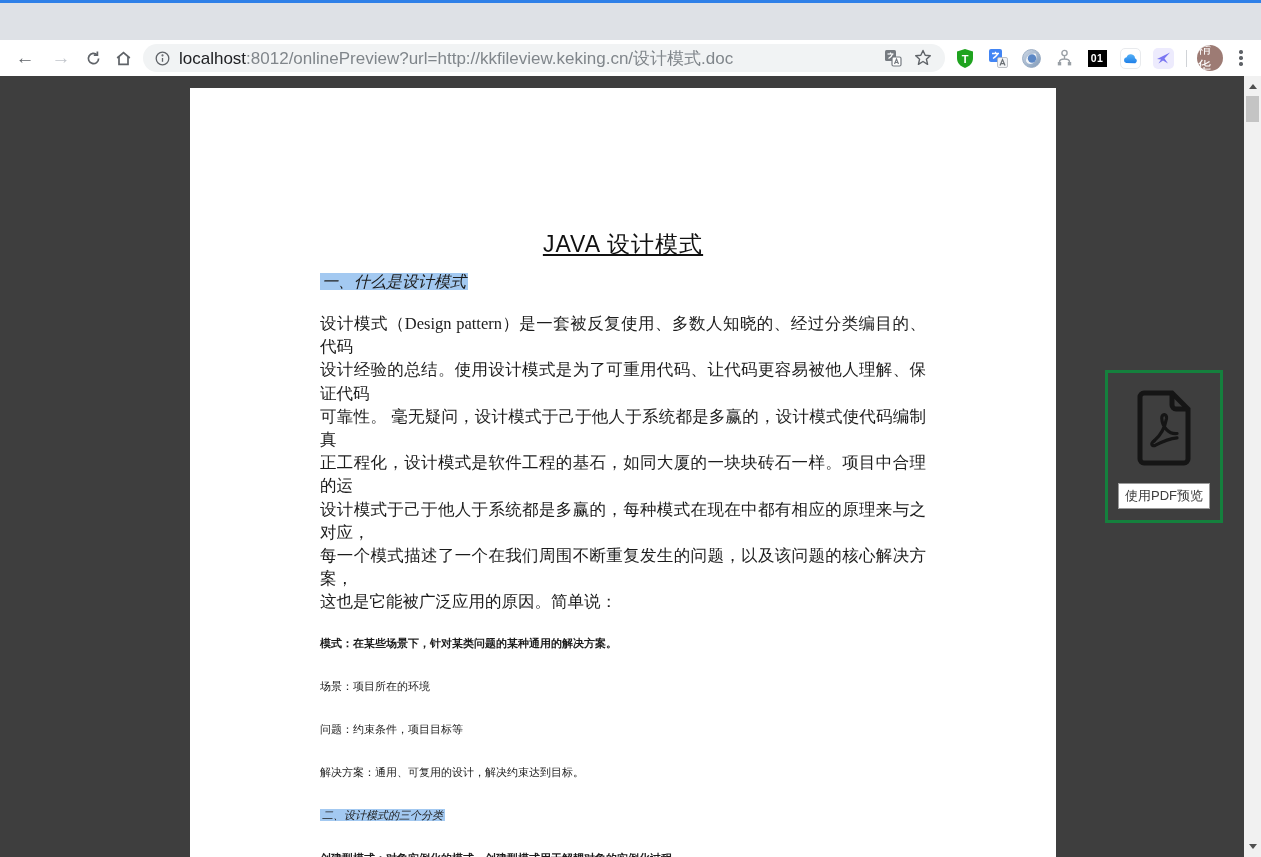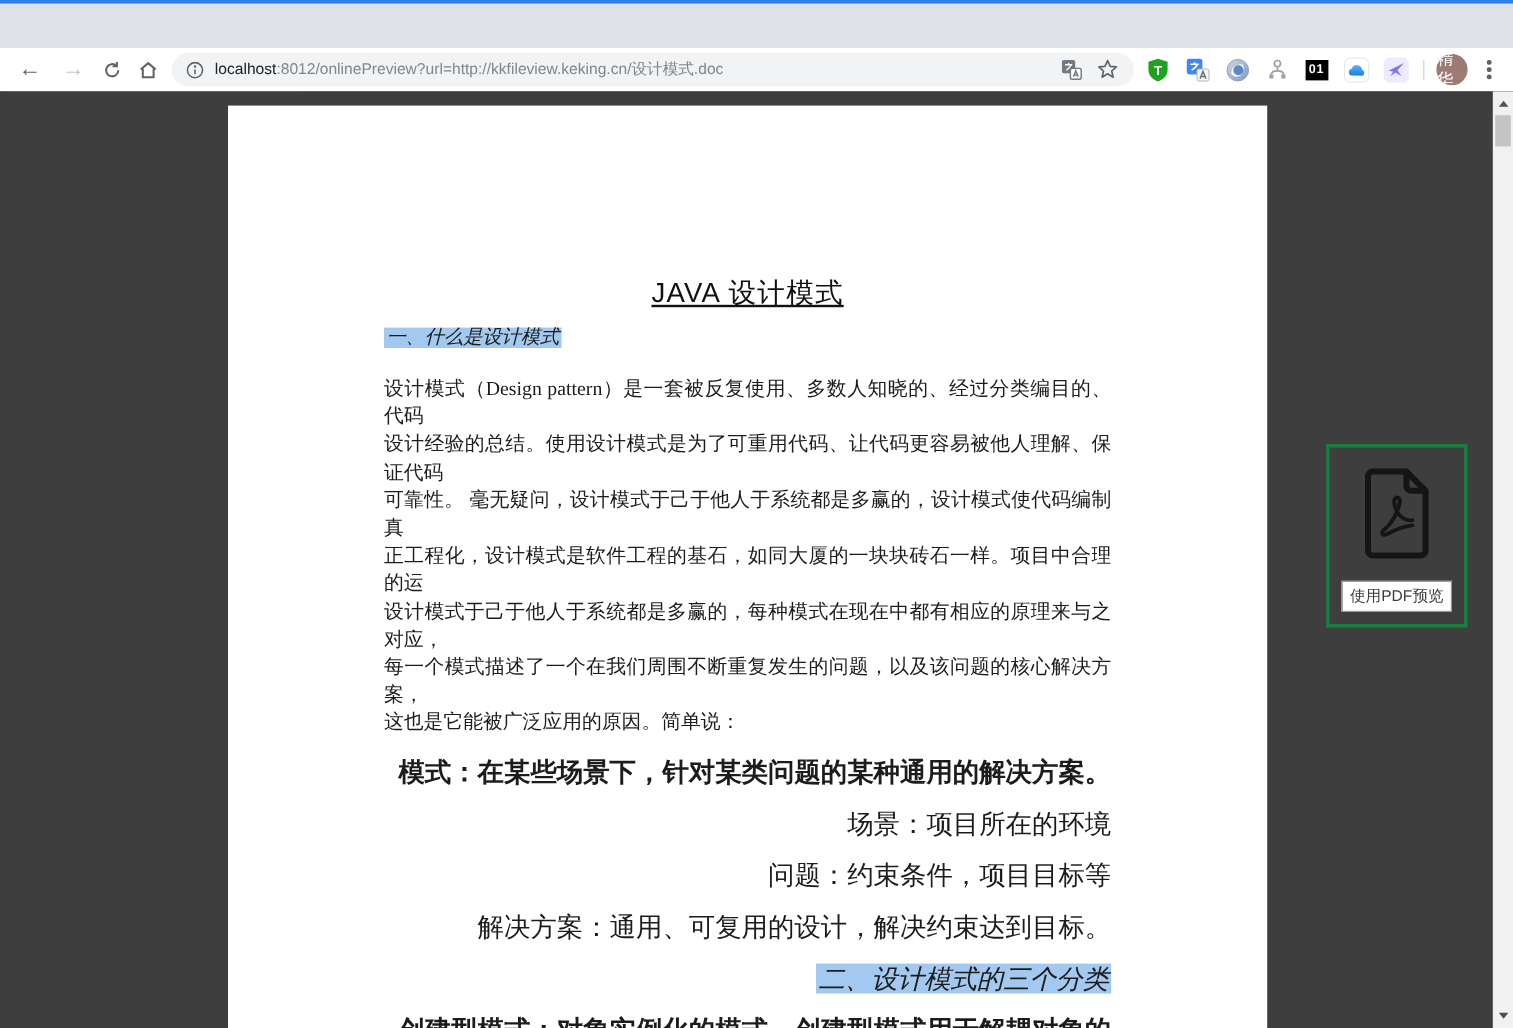--- a/index.html
+++ b/index.html
@@ -28,21 +28,21 @@
   .navbtn svg { stroke:#5f6368; stroke-width:1.7; fill:none; }
   .nav-back    { left:12px; }
   .nav-forward { left:48px; color:#c1c5cb; }
   .nav-reload  { left:80px; }
   .nav-home    { left:110px; }
 
   .omnibox { position:absolute; left:143px; top:4px; width:802px; height:28px; background:#f1f3f4;
              border-radius:14px; display:flex; align-items:center; padding:0 12px; }
   .info-icon { flex:none; width:15px; height:15px; }
   .info-icon svg { stroke:#5f6368; fill:none; stroke-width:1.3; }
-  .url { font-size:13px; color:#80868b; margin-left:9px; flex:1; white-space:nowrap; overflow:hidden; }
+  .url { font-size:17px; color:#80868b; margin-left:9px; flex:1; white-space:nowrap; overflow:hidden; }
   .url .host { color:#202124; }
   .omni-icon { flex:none; width:20px; height:20px; margin-left:10px; }
   .omni-icon svg { width:100%; height:100%; }
 
   .ext-row { position:absolute; left:954px; top:4px; height:28px; display:flex; align-items:center; }
   .ext { width:22px; height:22px; margin-right:11px; display:flex; align-items:center; justify-content:center; }
   .badge01 { width:19px; height:17px; background:#000; color:#fff; font-size:10.5px; font-weight:bold;
              display:flex; align-items:center; justify-content:center; letter-spacing:0.5px; }
   .tile { width:21px; height:21px; border-radius:5px; display:flex; align-items:center; justify-content:center; }
   .tile-cloud { background:#fff; border:1px solid #e8eaed; }
@@ -56,21 +56,21 @@
 
   
   .content { position:absolute; top:76px; left:0; right:0; bottom:0; background:#3e3e3e; overflow:hidden; }
   .page { position:absolute; left:190px; top:12px; width:866px; bottom:0; background:#fff; overflow:hidden; }
   .doc { padding:140px 130px 0 130px; font-family:"Liberation Serif","DejaVu Serif",serif; color:#1c1c1c; }
   .doc-title { text-align:center; font-family:"Liberation Sans",sans-serif; font-size:23px; color:#111;
                height:32px; line-height:32px; letter-spacing:1px;text-decoration:underline; }
   .h-line { margin-top:11px; font-size:16px; line-height:21px; }
   .hl { background:#a3c9f1; padding:0 2px;font-style:italic; }
   .para { margin-top:20px; font-size:16.5px; line-height:23.2px; text-align:justify; }
-  .sline { margin-top:20px; font-size:22px; line-height:23px;text-align:right; }
+  .sline { margin-top:20px; font-size:11px; line-height:23px; }
   .sline.first { margin-top:18px; }
   .sline.b { font-weight:bold; }
 
   
   .pdf-widget { position:absolute; left:1105px; top:294px; width:118px; height:153px;
                 border:3px solid #15803d; text-align:center; cursor:pointer; }
   .pdf-icon { margin-top:16px; }
   .pdf-icon svg { stroke:#151515; fill:none; }
   .pdf-label { display:inline-block; margin-top:8px; background:#fff; border:1px solid #9a9a9a;
                color:#3c3c3c; font-size:13px; padding:3px 6px; white-space:nowrap; }

